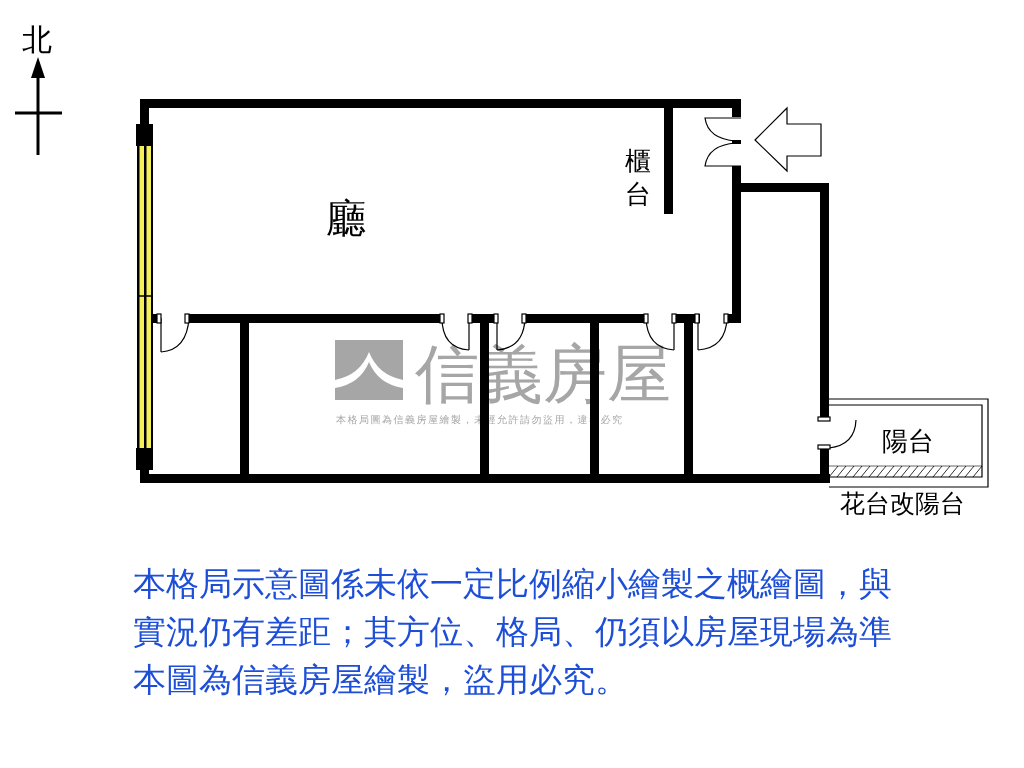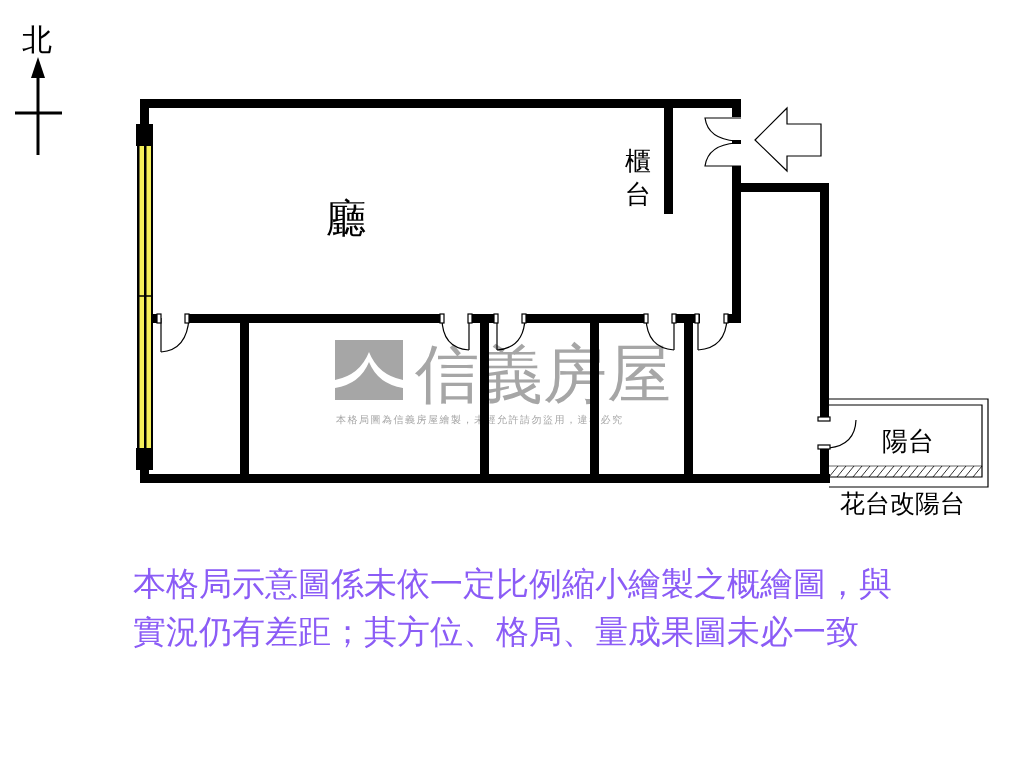--- a/index.html
+++ b/index.html
@@ -3,21 +3,21 @@
 <meta charset="utf-8">
 <style>
   html, body { margin: 0; padding: 0; background: #ffffff; }
   body { width: 1024px; height: 768px; position: relative; overflow: hidden;
          font-family: "DejaVu Serif", "Liberation Serif", serif; }
   #plan { position: absolute; left: 0; top: 0; width: 1024px; height: 768px; }
   .lbl { font-family: "DejaVu Serif", "Liberation Serif", serif; fill: #000; }
   .wm-text { font-family: "DejaVu Sans", "Liberation Sans", sans-serif; fill: #a6a6a6; }
   .notes { position: absolute; left: 133px; top: 560px; width: 880px;
            font-family: "DejaVu Serif", "Liberation Serif", serif;
-           font-size: 33px; line-height: 48px; color: #8b5cf6; letter-spacing: 0px; }
+           font-size: 33px; line-height: 48px; color: #1d4ed8; letter-spacing: 0px; }
   .notes div { white-space: nowrap; }
 </style>
 </head>
 <body>
 
 <svg id="plan" viewBox="0 0 1024 768" xmlns="http://www.w3.org/2000/svg">
 
   <g>
     <line x1="38" y1="74" x2="38" y2="155" stroke="#000" stroke-width="3"></line>
     <polygon points="38,57 31,78 45,78" fill="#000"></polygon>
@@ -151,14 +151,15 @@
 
   <text class="lbl" x="326" y="232" font-size="40">廳</text>
   <text class="lbl" x="625" y="170" font-size="26">櫃</text>
   <text class="lbl" x="625" y="203" font-size="26">台</text>
   <text class="lbl" x="882" y="450" font-size="26">陽台</text>
   <text class="lbl" x="840" y="512" font-size="25">花台改陽台</text>
 </svg>
 
 <div class="notes">
   <div>本格局示意圖係未依一定比例縮小繪製之概繪圖，與</div>
-  <div>實況仍有差距；其方位、格局、量成果圖未必一致</div>
+  <div>實況仍有差距；其方位、格局、仍須以房屋現場為準</div>
+  <div>本圖為信義房屋繪製，盜用必究。</div>
 </div>
 
 </body></html>

